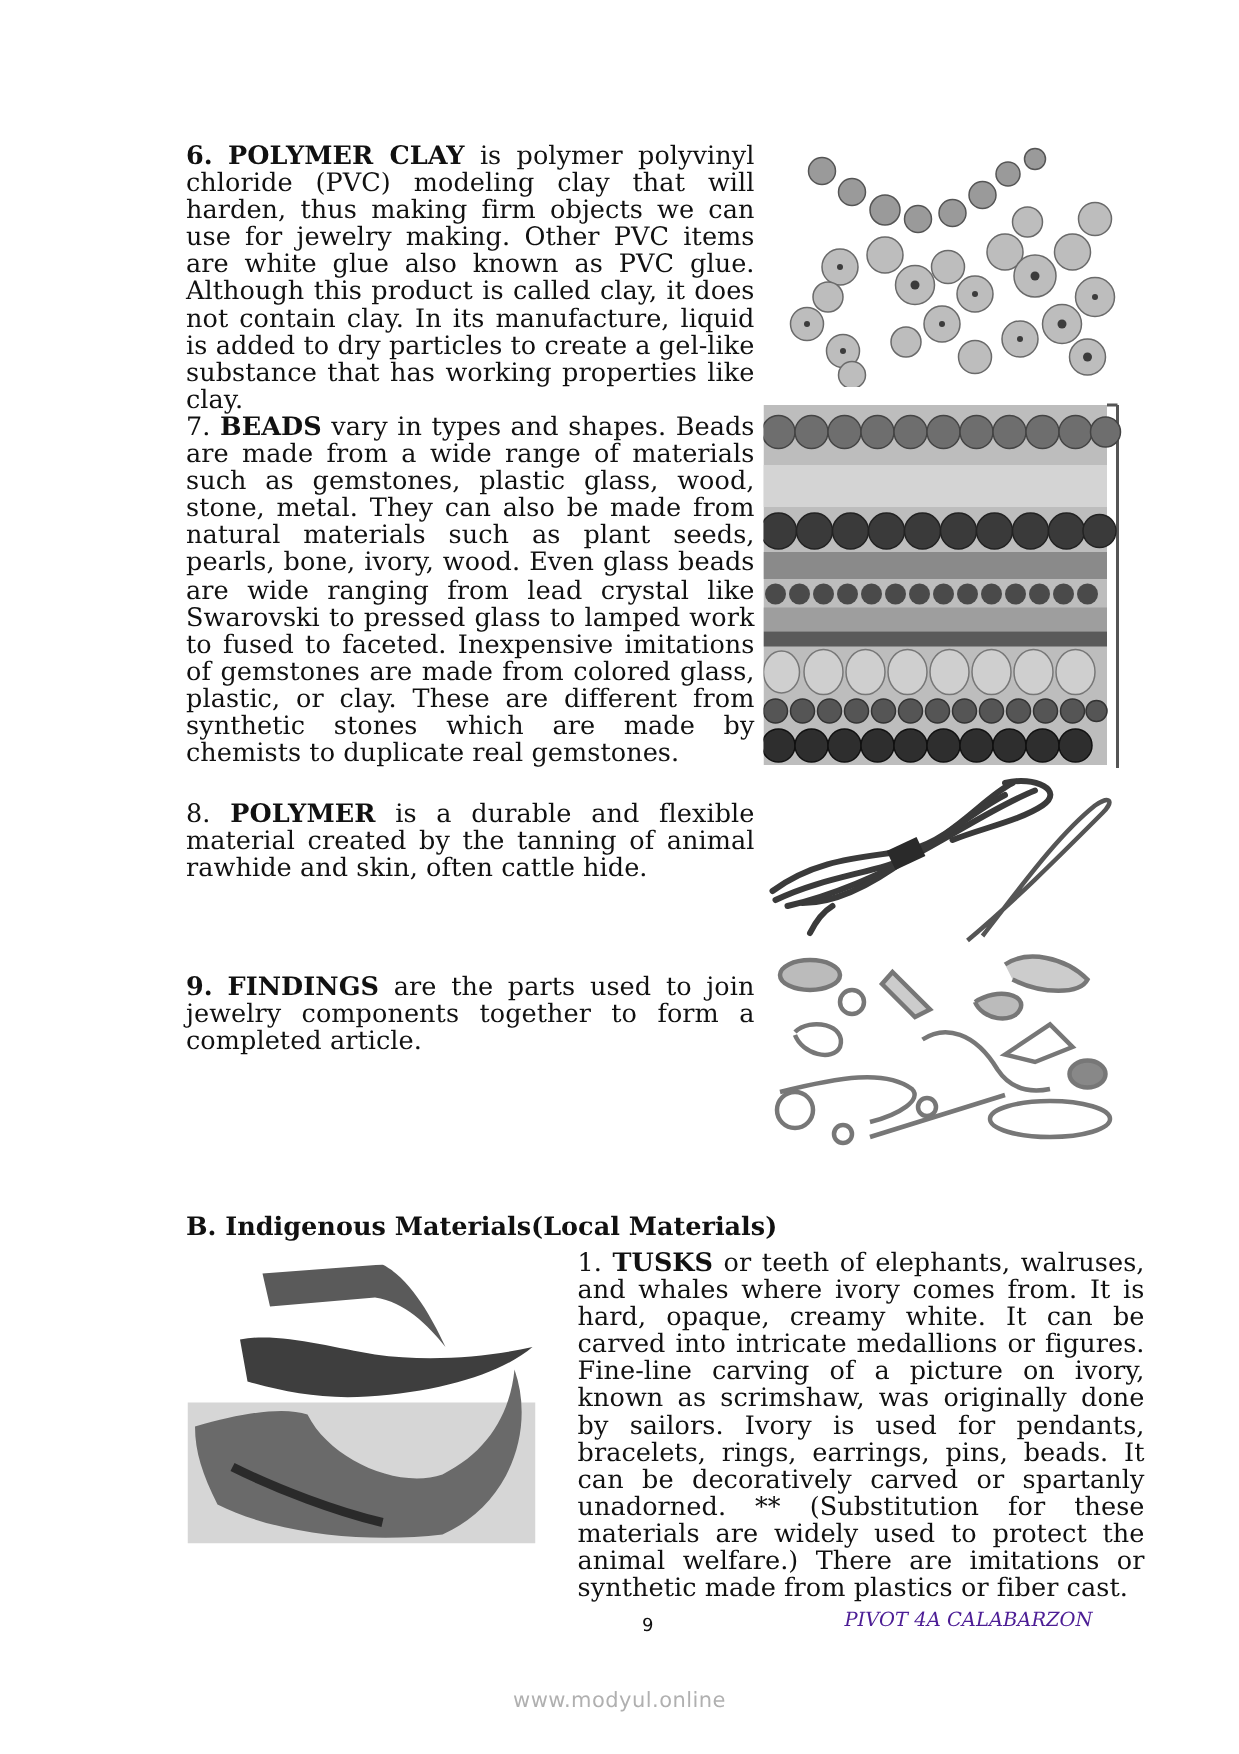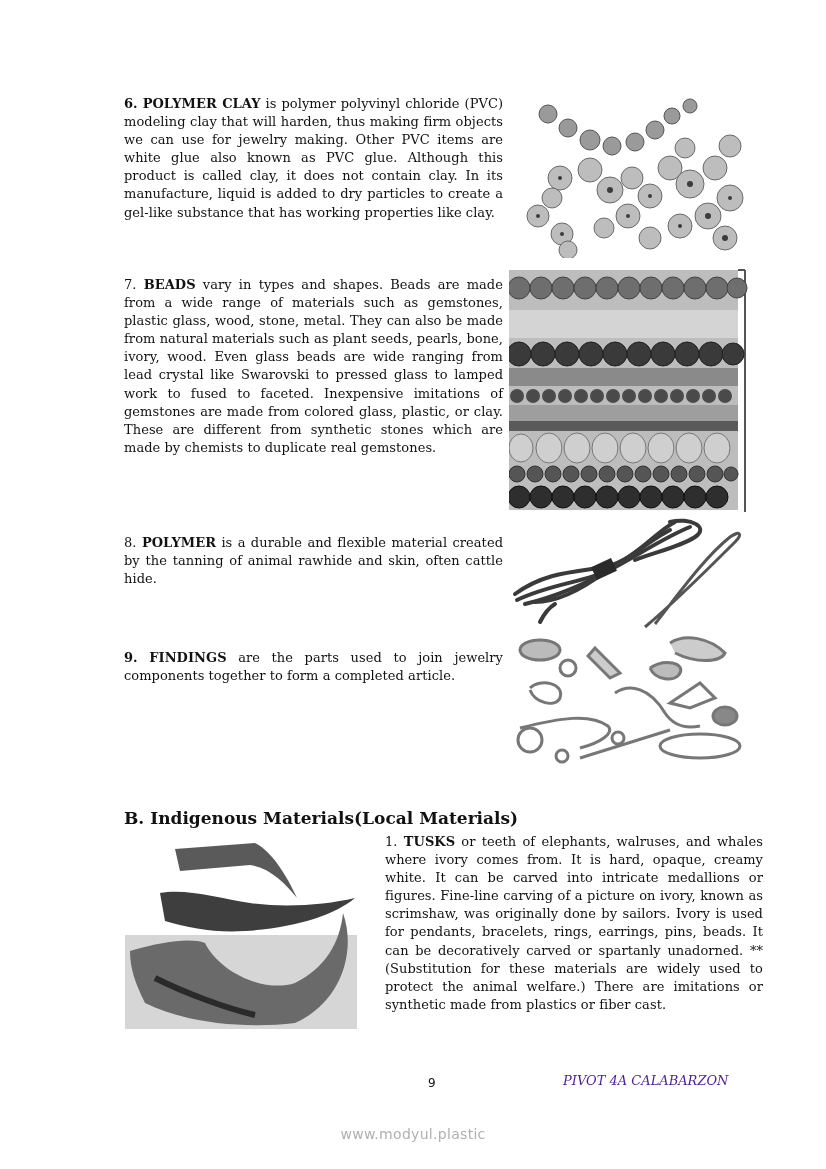--- a/index.html
+++ b/index.html
@@ -1,18 +1,18 @@
 <!DOCTYPE html>
 <html><head>
 <meta charset="utf-8">
 <style>
   html, body { margin: 0; padding: 0; background: #ffffff; }
   body { width: 826px; height: 1169px; position: relative; overflow: hidden;
          font-family: "DejaVu Serif", "Liberation Serif", serif; color: #111; }
-  .para { position: absolute; font-size: 13px; line-height: 18.1px;
+  .para { position: absolute; font-size: 17px; line-height: 18.1px;
           text-align: justify; text-align-last: left; letter-spacing: 0.05px; }
   .para b { font-weight: bold; }
   .heading { position: absolute; left: 124px; top: 808px; font-size: 17px;
              font-weight: bold; }
   .footer-page { position: absolute; left: 428px; top: 1076px;
                  font-family: "DejaVu Sans", sans-serif; font-size: 12px; color: #111; }
   .footer-title { position: absolute; left: 563px; top: 1073px; font-size: 13px;
                   font-style: italic; color: #4c1d95; }
   .watermark { position: absolute; left: 0; width: 826px; top: 1126px; text-align: center;
                font-family: "DejaVu Sans", sans-serif; font-size: 14px; color: #b0b0b0;
@@ -231,13 +231,13 @@
   </svg>
 </div>
 
 <p class="para" style="left:385px; top:833px; width:378px; margin:0;">
   <span>1.</span>
   <b>TUSKS</b><span> or teeth of elephants, walruses, and whales where ivory comes from. It is hard, opaque, creamy white. It can be carved into intri­cate medallions or figures. Fine-line carving of a picture on ivory, known as scrimshaw, was origi­nally done by sailors. Ivory is used for pendants, bracelets, rings, earrings, pins, beads. It can be decoratively carved or spartanly unadorned. ** (Substitution for these materials are widely used to protect the animal welfare.) There are imita­tions or synthetic made from plastics or fiber cast.</span>
 </p>
 
 <div class="footer-page">9</div>
 <div class="footer-title">PIVOT 4A CALABARZON</div>
-<div class="watermark">www.modyul.plastic</div>
+<div class="watermark">www.modyul.online</div>
 
 </body></html>

